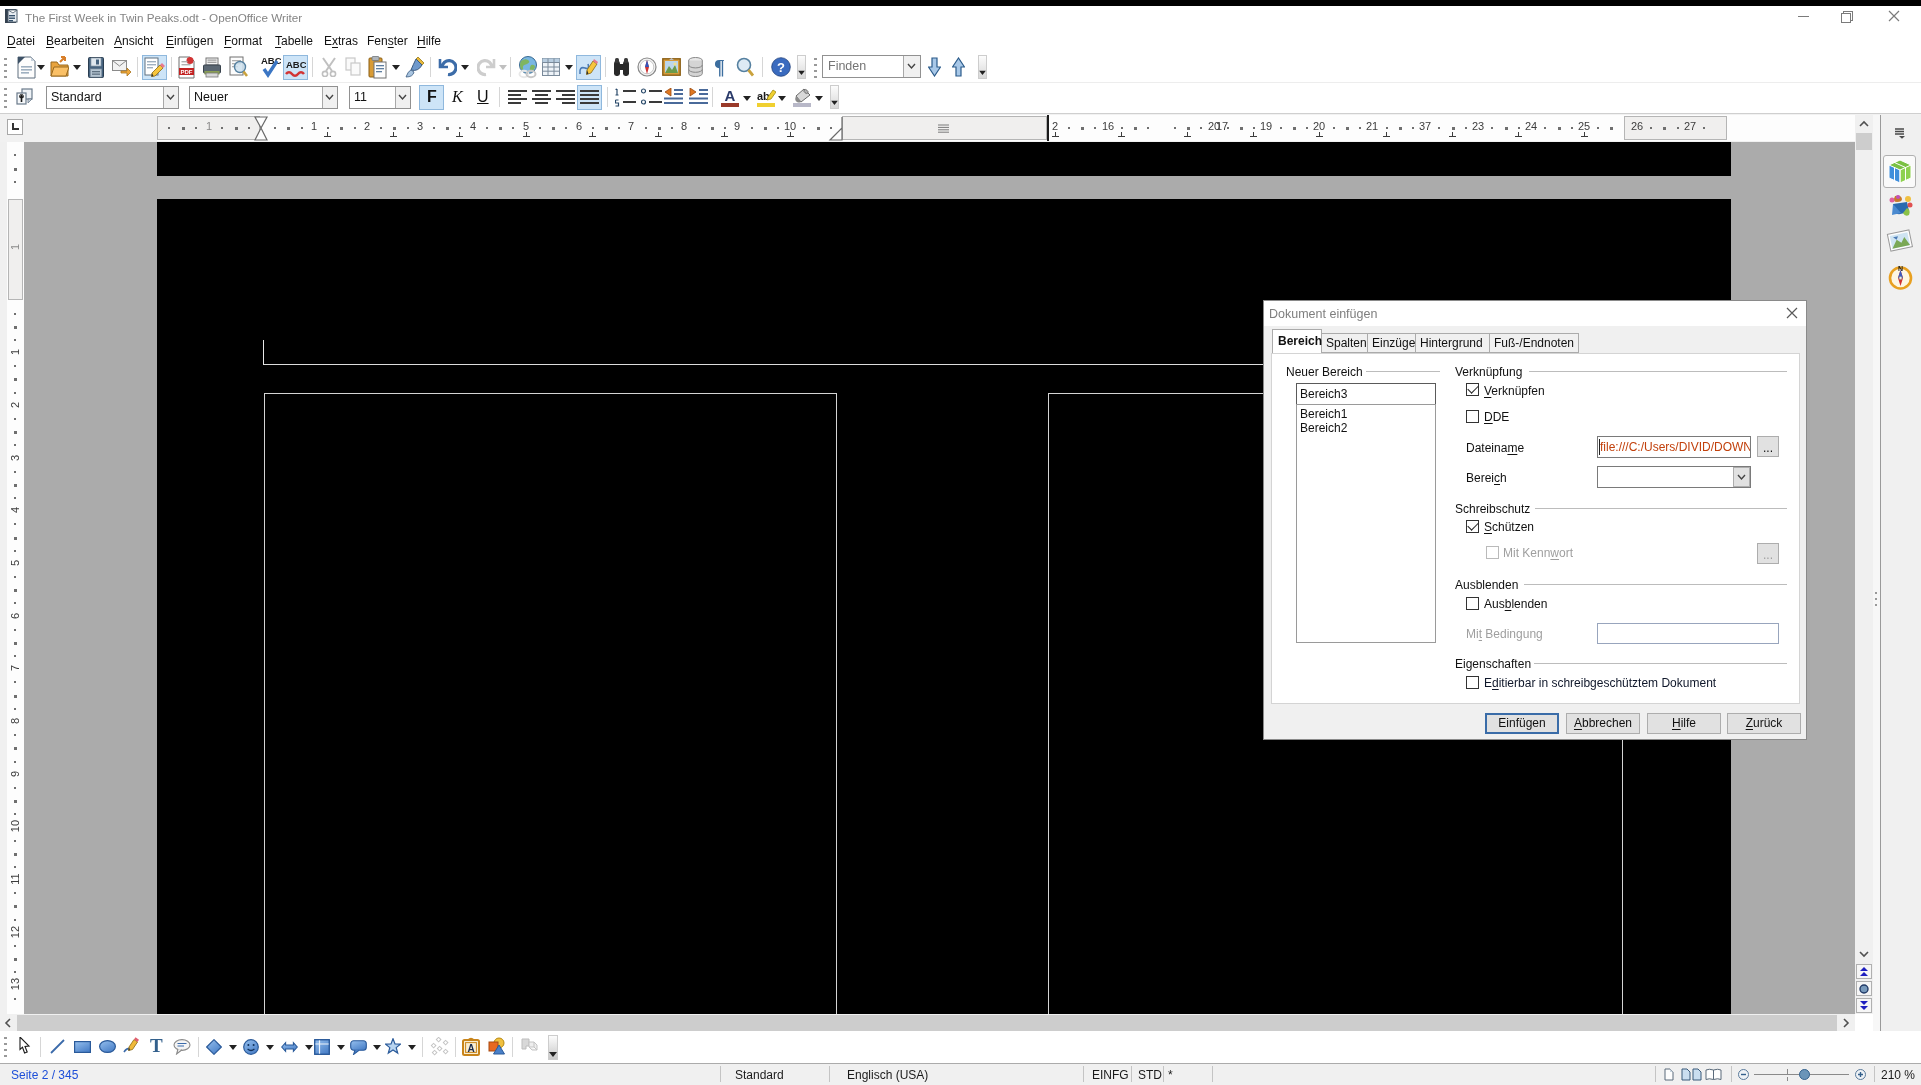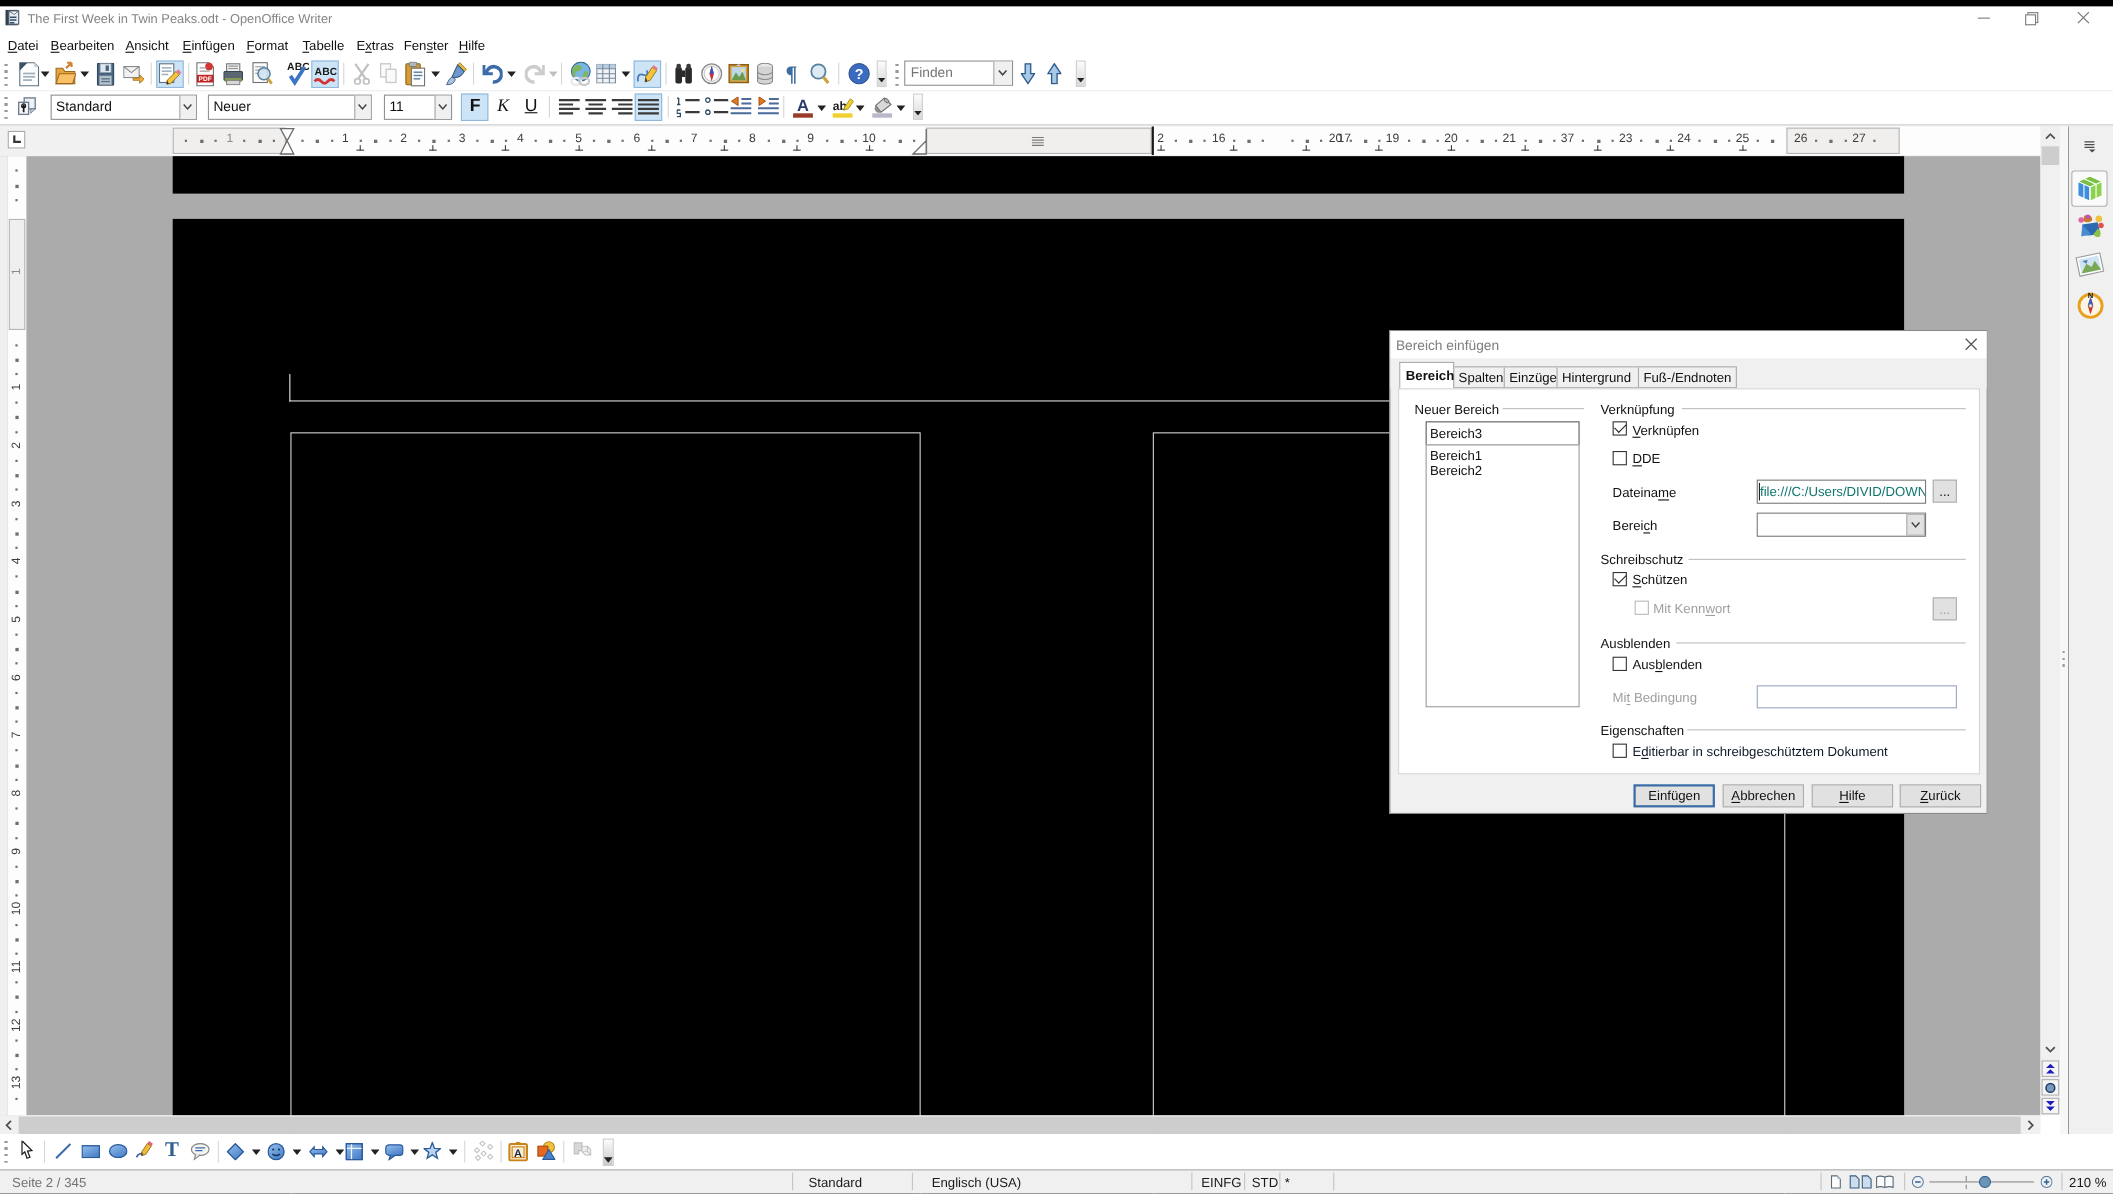--- a/index.html
+++ b/index.html
@@ -820,21 +820,21 @@
  <path d="M8 4 L13 4 L13 9 L8 9 Z M13 4 L16 7 L16 12 L13 9 M8 9 L11 12 L16 12" fill="#eee" stroke="#c4c4c4" stroke-width="1"></path>
 </svg>
 <div class="abs" style="left:548px;top:1035px;width:10px;height:25px;background:linear-gradient(#fcfcfc,#c8c8c8);border:1px solid #cdcdcd;box-sizing:border-box;"></div>
 <svg class="abs" style="left:549px;top:1051px" width="8" height="6" viewBox="0 0 8 6">
       <path d="M0 1 L8 1 L4 6 Z" fill="#222"></path>
     </svg>
 </div>
 
 <div class="abs" style="left:0;top:1063px;width:1921px;height:22px;background:#f0f0f0;border-top:1px solid #ababab;box-sizing:border-box;"></div>
 <div id="status">
-<div class="txt" style="left:11px;top:1068px;font-size:12px;color:#737373;">Seite 2 / 345</div>
+<div class="txt" style="left:11px;top:1068px;font-size:12px;color:#1d4ed8;">Seite 2 / 345</div>
 <div class="sep1" style="left:720px;top:1066px;height:16px;background:#c4c4c4;"></div>
 <div class="txt" style="left:735px;top:1068px;font-size:12px;color:#1a1a1a;">Standard</div>
 <div class="txt" style="left:847px;top:1068px;font-size:12px;color:#1a1a1a;">Englisch (USA)</div>
 <div class="sep1" style="left:829px;top:1066px;height:16px;background:#c4c4c4;"></div>
 <div class="sep1" style="left:1083px;top:1066px;height:16px;background:#c4c4c4;"></div>
 <div class="txt" style="left:1092px;top:1068px;font-size:12px;color:#1a1a1a;">EINFG</div>
 <div class="sep1" style="left:1131px;top:1066px;height:16px;background:#c4c4c4;"></div>
 <div class="txt" style="left:1138px;top:1068px;font-size:12px;color:#1a1a1a;">STD</div>
 <div class="sep1" style="left:1163px;top:1066px;height:16px;background:#c4c4c4;"></div>
 <div class="txt" style="left:1168px;top:1068px;font-size:12px;color:#1a1a1a;">*</div>
@@ -869,21 +869,21 @@
  <circle cx="5.5" cy="5.5" r="5" fill="#eef2f6" stroke="#5a7a9a" stroke-width="1"></circle>
  <path d="M3 5.5 H8 M5.5 3 V8" stroke="#33608c" stroke-width="1.4"></path>
 </svg>
 <div class="sep1" style="left:1874px;top:1066px;height:16px;background:#c4c4c4;"></div>
 <div class="txt" style="left:1881px;top:1068px;font-size:12px;color:#1a1a1a;">210 %</div>
 </div>
 
 <div id="dialog">
 <div class="abs" style="left:1263px;top:300px;width:544px;height:440px;background:#f0f0f0;border:1px solid #8a8a8a;box-sizing:border-box;"></div>
 <div class="abs" style="left:1264px;top:301px;width:542px;height:25px;background:#ffffff;"></div>
-<div class="txt" style="left:1269px;top:307px;font-size:12.5px;color:#7e7e7e;">Bereich einfügen</div>
+<div class="txt" style="left:1269px;top:307px;font-size:12.5px;color:#7e7e7e;">Dokument einfügen</div>
 <svg class="abs" style="left:1786px;top:307px" width="12" height="12" viewBox="0 0 12 12">
  <path d="M1 1 L11 11 M11 1 L1 11" stroke="#5a5a5a" stroke-width="1.2"></path>
 </svg>
 
 <div class="abs" style="left:1264px;top:326px;width:542px;height:27px;background:#f0f0f0;"></div>
 <div class="abs" style="left:1321px;top:333px;width:258px;height:20px;border:1px solid #ababab;box-sizing:border-box;background:#f0f0f0;"></div>
 <div class="sep1" style="left:1367px;top:334px;height:18px;background:#ababab;"></div>
 <div class="sep1" style="left:1415px;top:334px;height:18px;background:#ababab;"></div>
 <div class="sep1" style="left:1489px;top:334px;height:18px;background:#ababab;"></div>
 <div class="abs" style="left:1272px;top:329px;width:50px;height:25px;background:#ffffff;border:1px solid #ababab;border-bottom:none;box-sizing:border-box;"></div>
@@ -905,21 +905,21 @@
 
 <div class="txt" style="left:1455px;top:365px;font-size:12px;color:#111;">Verknüpfung</div>
 <div class="grpline" style="left:1529px;top:371px;width:258px;"></div>
 <div class="cb" style="left:1466px;top:383px;"></div>
 <div class="check" style="left:1468px;top:385px;"></div>
 <div class="txt" style="left:1484px;top:384px;font-size:12px;color:#111;"><u>V</u>erknüpfen</div>
 <div class="cb" style="left:1466px;top:410px;"></div>
 <div class="txt" style="left:1484px;top:410px;font-size:12px;color:#111;"><u>D</u>DE</div>
 <div class="txt" style="left:1466px;top:441px;font-size:12px;color:#111;">Dateina<u>m</u>e</div>
 <div class="fld" style="left:1597px;top:436px;width:154px;height:22px;overflow:hidden;"></div>
-<div class="txt" style="left:1600px;top:440px;font-size:12px;color:#0f766e;width:150px;overflow:hidden;">file:///C:/Users/DIVID/DOWN</div>
+<div class="txt" style="left:1600px;top:440px;font-size:12px;color:#c2410c;width:150px;overflow:hidden;">file:///C:/Users/DIVID/DOWN</div>
 <div class="abs" style="left:1599px;top:439px;width:1px;height:16px;background:#222;"></div>
 <div class="btn" style="left:1757px;top:436px;width:22px;height:21px;"><span style="font-size:12px;color:#111;position:relative;top:1px;">...</span></div>
 <div class="txt" style="left:1466px;top:471px;font-size:12px;color:#111;">Berei<u>c</u>h</div>
 <div class="fld" style="left:1597px;top:466px;width:154px;height:22px;"></div>
 <div class="combobtn" style="left:1733px;top:467px;width:17px;height:20px;border:1px solid #adadad;background:#e1e1e1;"></div>
 <svg class="abs" style="left:1737px;top:474px" width="9" height="7" viewBox="0 0 9 7">
       <path d="M1 1 L4.5 5 L8 1" stroke="#444" stroke-width="1.4" fill="none"></path>
     </svg>
 
 <div class="txt" style="left:1455px;top:502px;font-size:12px;color:#111;">Schreibschutz</div>

